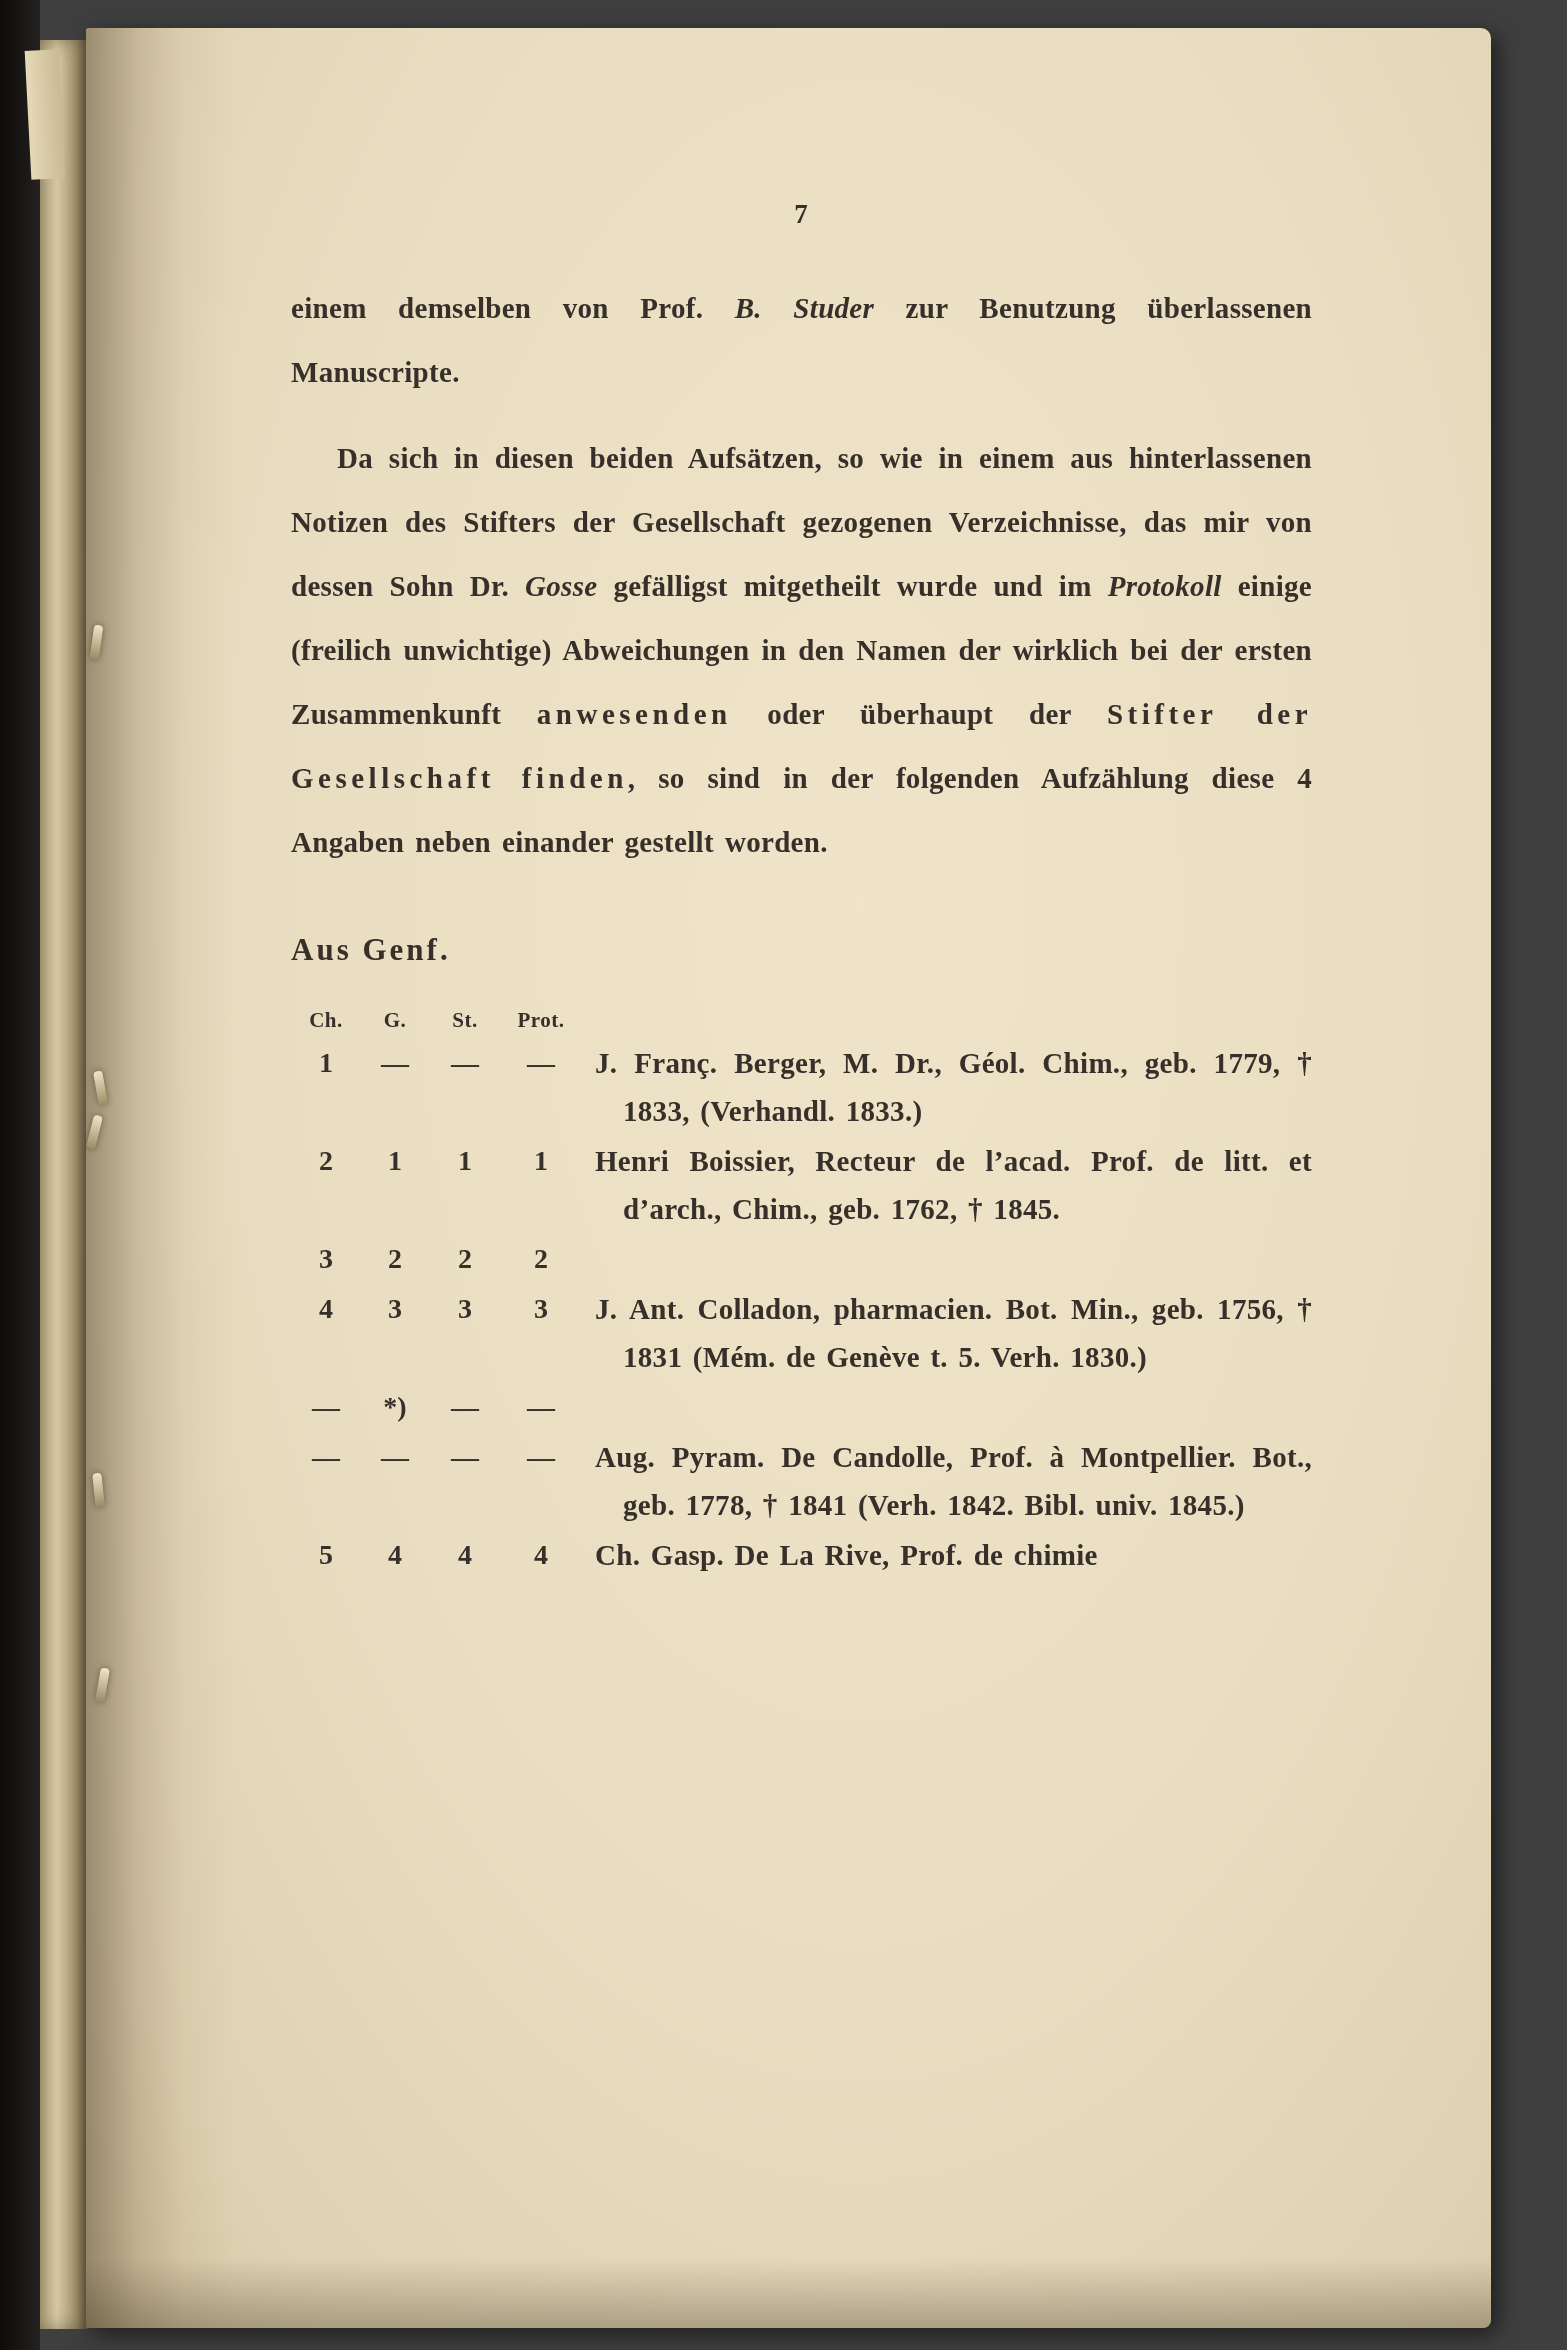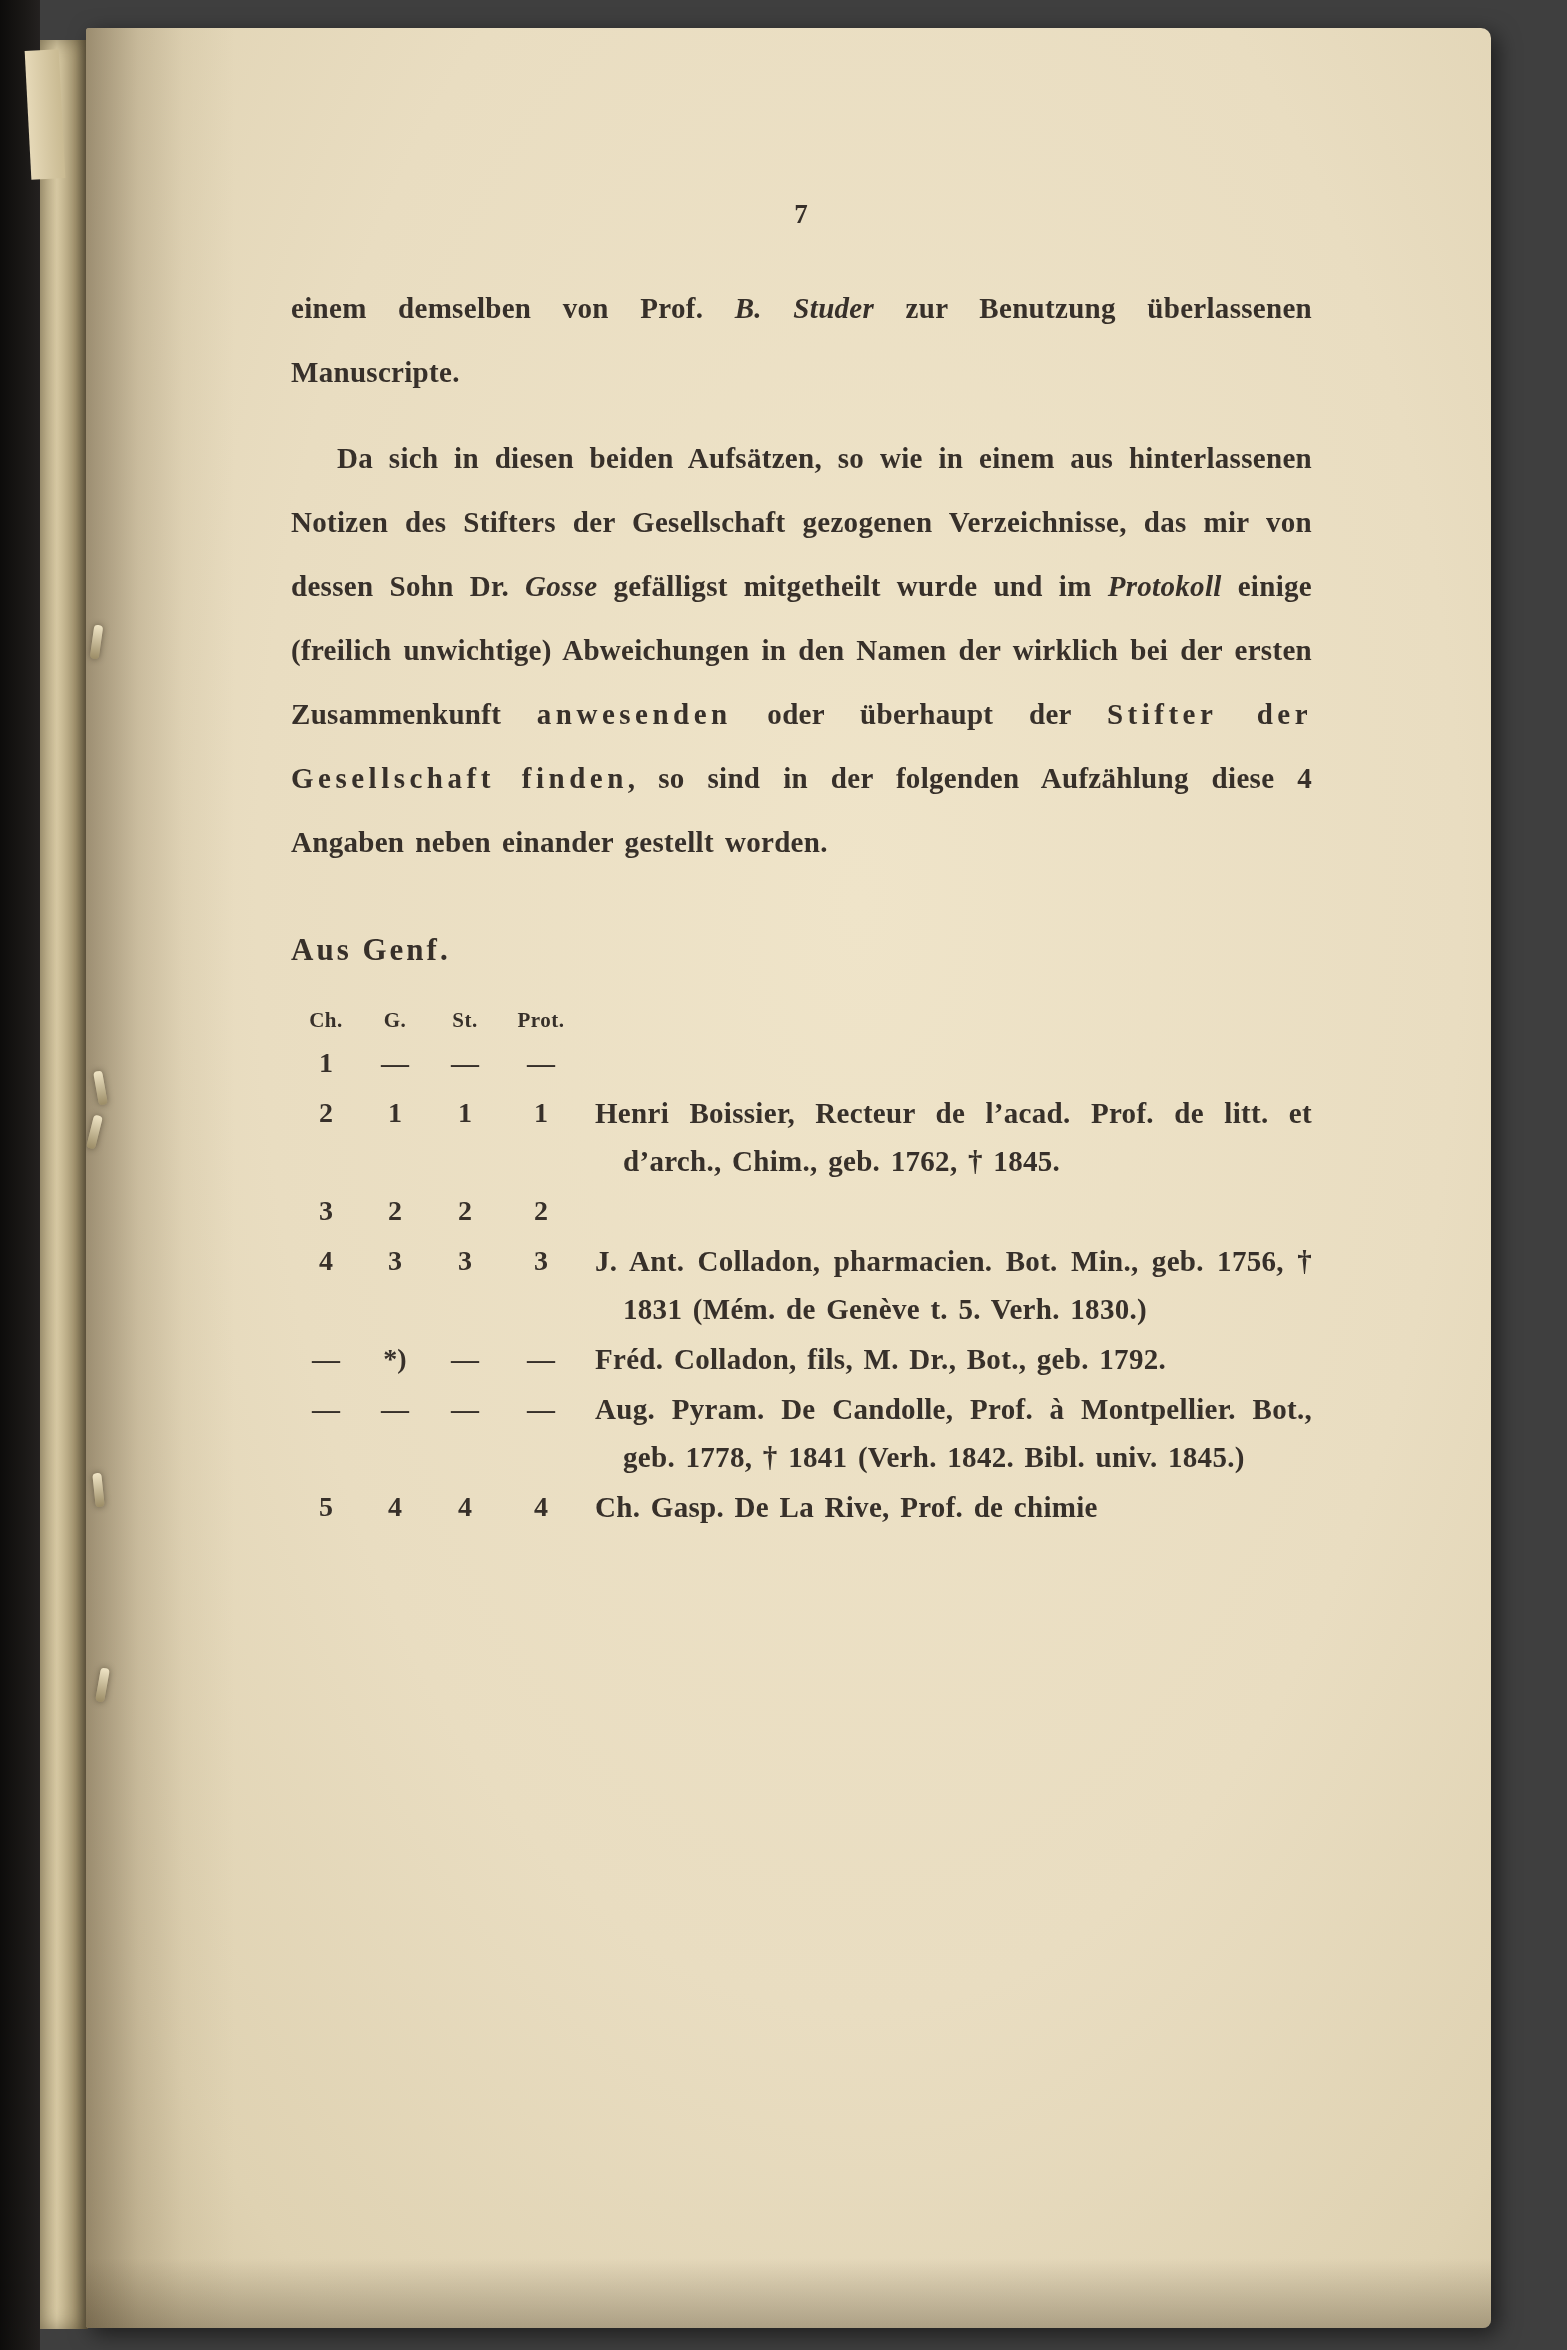--- a/index.html
+++ b/index.html
@@ -138,20 +138,21 @@
       <span></span>
     </div>
 
     <div class="entries">
 
       <div class="row entry">
         <span class="num">1</span>
         <span class="num">—</span>
         <span class="num">—</span>
         <span class="num">—</span>
+        <span class="entry-text">J. Franç. Berger, M. Dr., Géol. Chim., geb. 1779, † 1833, (Verhandl. 1833.)</span>
       </div>
 
       <div class="row entry">
         <span class="num">2</span>
         <span class="num">1</span>
         <span class="num">1</span>
         <span class="num">1</span>
         <span class="entry-text">Henri Boissier, Recteur de l’acad. Prof. de litt. et d’arch., Chim., geb. 1762, † 1845.</span>
       </div>
 
@@ -168,21 +169,20 @@
         <span class="num">3</span>
         <span class="num">3</span>
         <span class="entry-text">J. Ant. Colladon, pharmacien. Bot. Min., geb. 1756, † 1831 (Mém. de Genève t. 5. Verh. 1830.)</span>
       </div>
 
       <div class="row entry">
         <span class="num">—</span>
         <span class="num">*)</span>
         <span class="num">—</span>
         <span class="num">—</span>
-        <span class="entry-text">Fréd. Colladon, fils, M. Dr., Bot., geb. 1792.</span>
       </div>
 
       <div class="row entry">
         <span class="num">—</span>
         <span class="num">—</span>
         <span class="num">—</span>
         <span class="num">—</span>
         <span class="entry-text">Aug. Pyram. De Candolle, Prof. à Montpellier. Bot., geb. 1778, † 1841 (Verh. 1842. Bibl. univ. 1845.)</span>
       </div>
 

